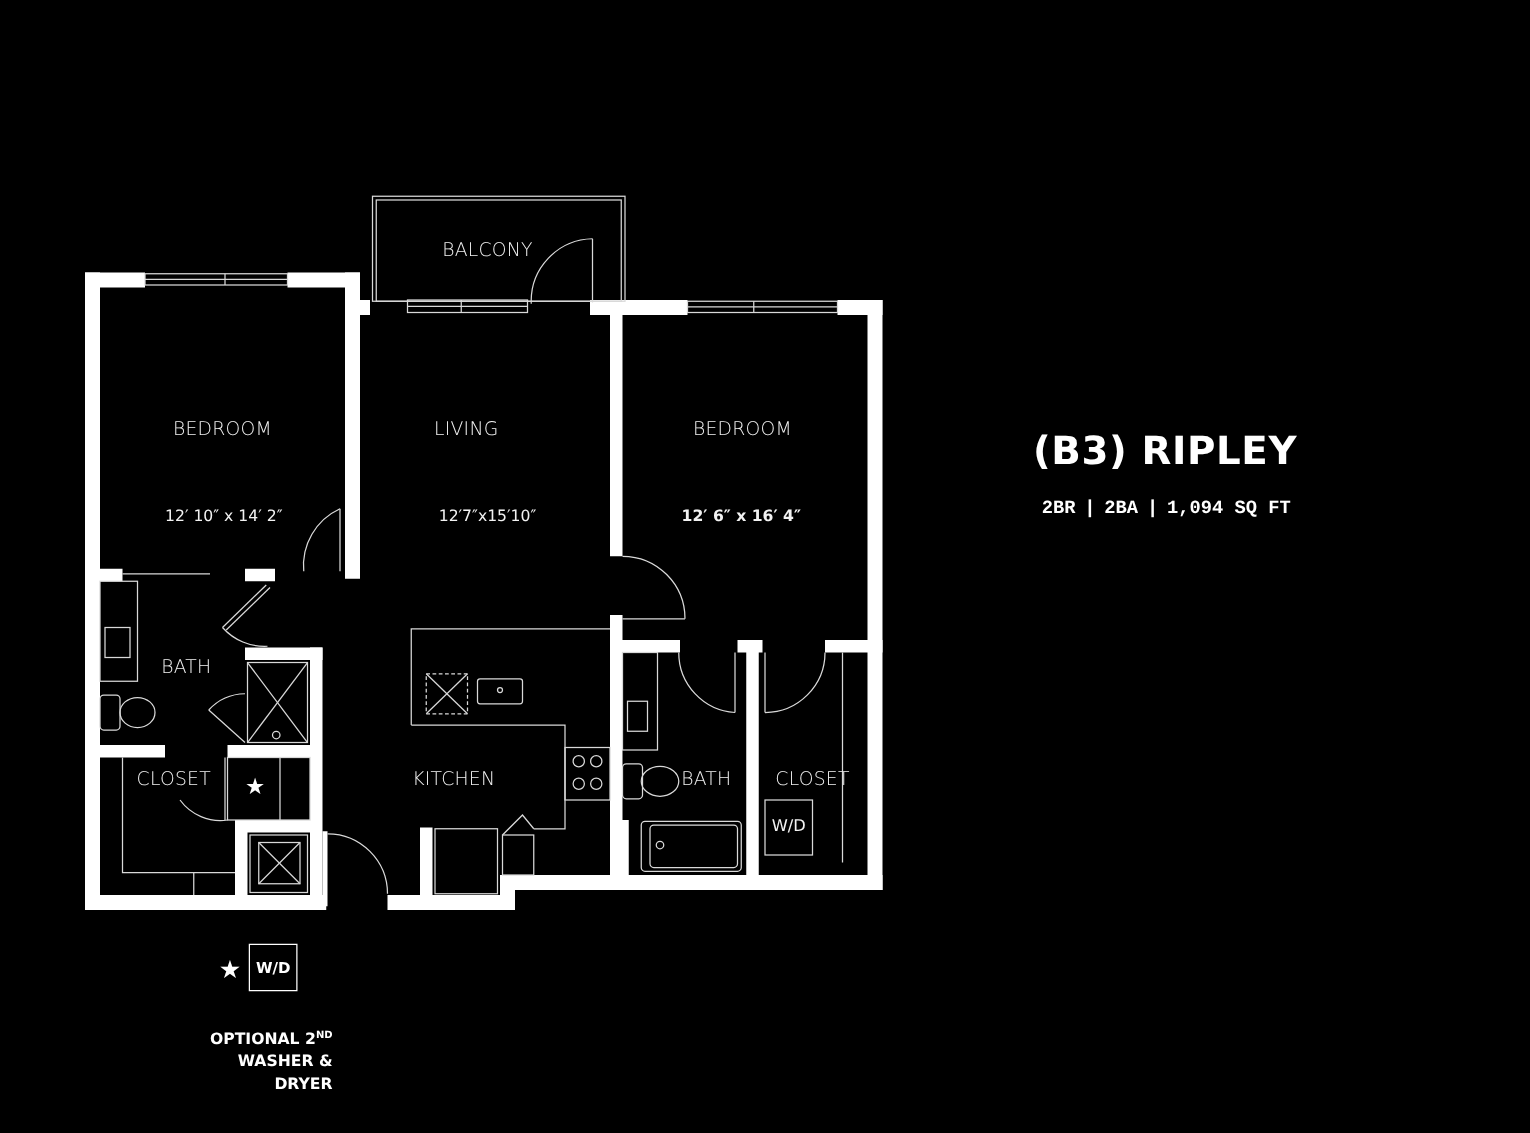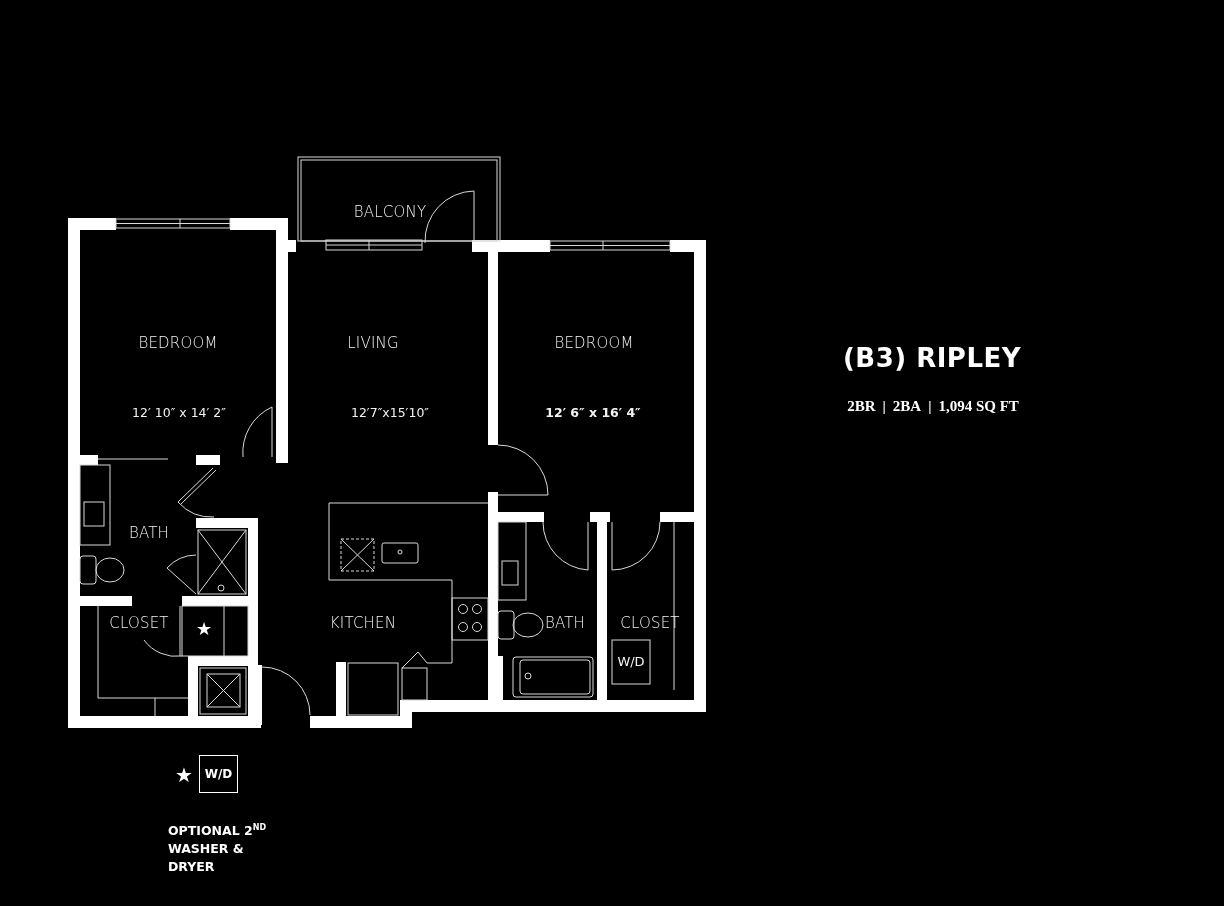--- a/index.html
+++ b/index.html
@@ -1,25 +1,25 @@
 <!DOCTYPE html>
 <html><head>
 <meta charset="utf-8">
 <style>
   html, body { margin: 0; padding: 0; background: #000; }
   body { width: 1224px; height: 906px; position: relative; overflow: hidden; font-family: "Liberation Sans", sans-serif; color: #fff; }
   #plan { position: absolute; left: 0; top: 0; width: 1224px; height: 906px; }
   .room-label { position: absolute; font-family: "DejaVu Sans", sans-serif; font-size: 15px; color: #f2f2f2; text-align: center; white-space: nowrap; transform: translateX(-50%); letter-spacing: 0.2px; font-weight: 300; }
   .room-dim { position: absolute; font-family: "DejaVu Sans", sans-serif; font-size: 12.5px; color: #f2f2f2; text-align: center; white-space: nowrap; transform: translateX(-50%); margin-top: 45px; }
-  .title { position: absolute; left: 932px; top: 343px; transform: translateX(-50%); font-family: "DejaVu Sans", sans-serif; font-weight: bold; font-size: 26px; color: #fff; white-space: nowrap; letter-spacing: 0.5px; text-align: right; }
-  .specs { position: absolute; left: 933px; top: 398px; transform: translateX(-50%); font-family: Liberation Serif, serif; font-weight: bold; font-size: 15px; color: #fff; white-space: nowrap; }
+  .title { position: absolute; left: 932px; top: 343px; transform: translateX(-50%); font-family: "DejaVu Sans", sans-serif; font-weight: bold; font-size: 31px; color: #fff; white-space: nowrap; letter-spacing: 0.5px; text-align: right; }
+  .specs { position: absolute; left: 933px; top: 398px; transform: translateX(-50%); font-family: Liberation Mono, monospace; font-weight: bold; font-size: 15px; color: #fff; white-space: nowrap; }
   .specs .sep { margin: 0 7px; }
   .legend-star { position: absolute; left: 175px; top: 763px; font-size: 20px; color: #fff; }
   .legend-box { position: absolute; left: 199px; top: 755px; width: 39px; height: 38px; border: 1.5px solid #fff; box-sizing: border-box; display: flex; align-items: center; justify-content: center; font-family: "DejaVu Sans", sans-serif; font-weight: bold; font-size: 12px; }
-  .legend-note { position: absolute; left: 217px; top: 819px; transform: translateX(-50%); text-align: left; font-family: "DejaVu Sans", sans-serif; font-weight: bold; font-size: 12.5px; line-height: 18px; white-space: nowrap; }
+  .legend-note { position: absolute; left: 217px; top: 819px; transform: translateX(-50%); text-align: right; font-family: "DejaVu Sans", sans-serif; font-weight: bold; font-size: 12.5px; line-height: 18px; white-space: nowrap; }
   .legend-note sup { font-size: 8px; vertical-align: 5px; }
   .fixture-label { position: absolute; font-family: "DejaVu Sans", sans-serif; font-size: 13px; color: #f2f2f2; transform: translateX(-50%); }
   .star-mark { position: absolute; font-size: 18px; color: #fff; transform: translateX(-50%); }
 </style>
 </head>
 <body>
 
 <svg id="plan" viewBox="0 0 1224 906" xmlns="http://www.w3.org/2000/svg">
   <g fill="#fff">
 
@@ -166,21 +166,21 @@
     <rect x="402" y="668" width="25" height="32"></rect>
     <path d="M402 668 L418 652 L427 663"></path>
 
     <path d="M262 667 A 48 48 0 0 1 310 715"></path>
   </g>
 </svg>
 
 <div class="room-label" style="left:178px; top:334px;">BEDROOM</div>
 <div class="room-dim" style="left:179px; top:360px;">12′ 10″ x 14′ 2″</div>
 
-<div class="room-label" style="left:390px; top:191px;margin-top:12px;">BALCONY</div>
+<div class="room-label" style="left:390px; top:191px;">BALCONY</div>
 
 <div class="room-label" style="left:373px; top:334px;">LIVING</div>
 <div class="room-dim" style="left:390px; top:360px;">12′7″x15′10″</div>
 
 <div class="room-label" style="left:594px; top:334px;">BEDROOM</div>
 <div class="room-dim" style="left:593px; top:360px;font-weight:bold;">12′ 6″ x 16′ 4″</div>
 
 <div class="room-label" style="left:149px; top:524px;">BATH</div>
 <div class="room-label" style="left:139px; top:614px;">CLOSET</div>
 <div class="star-mark" style="left:204px; top:618px;">★</div>

